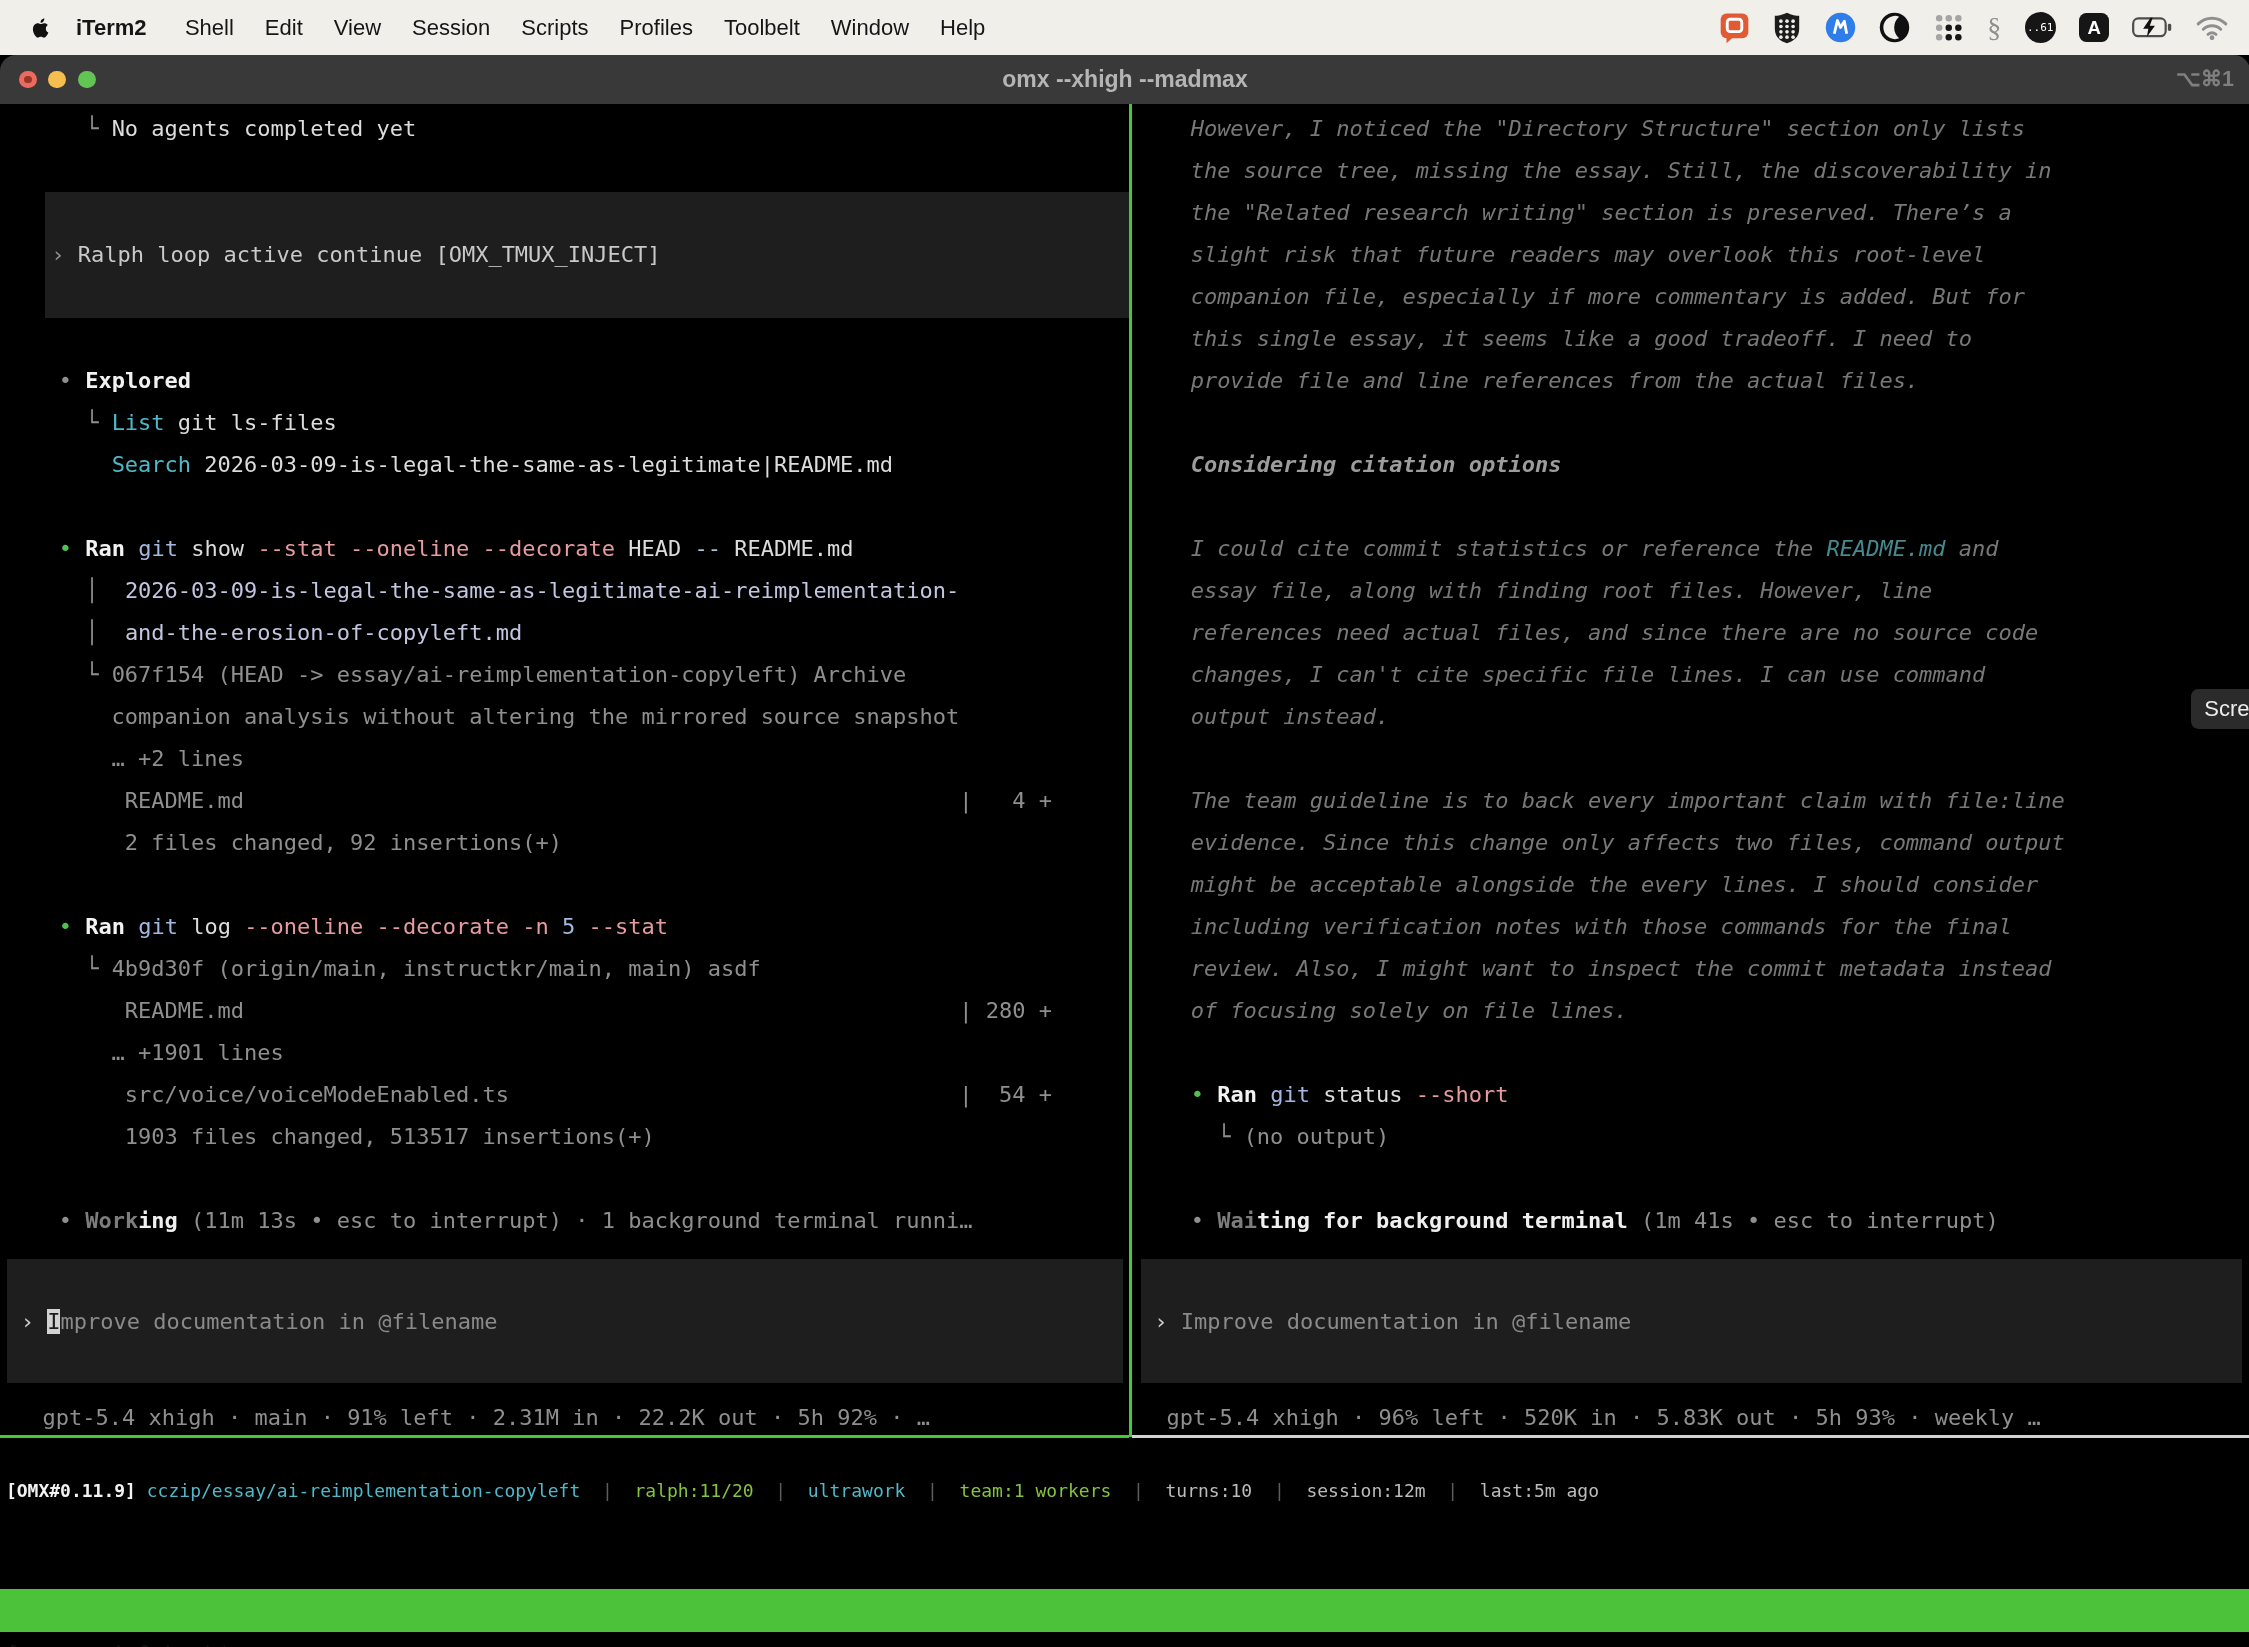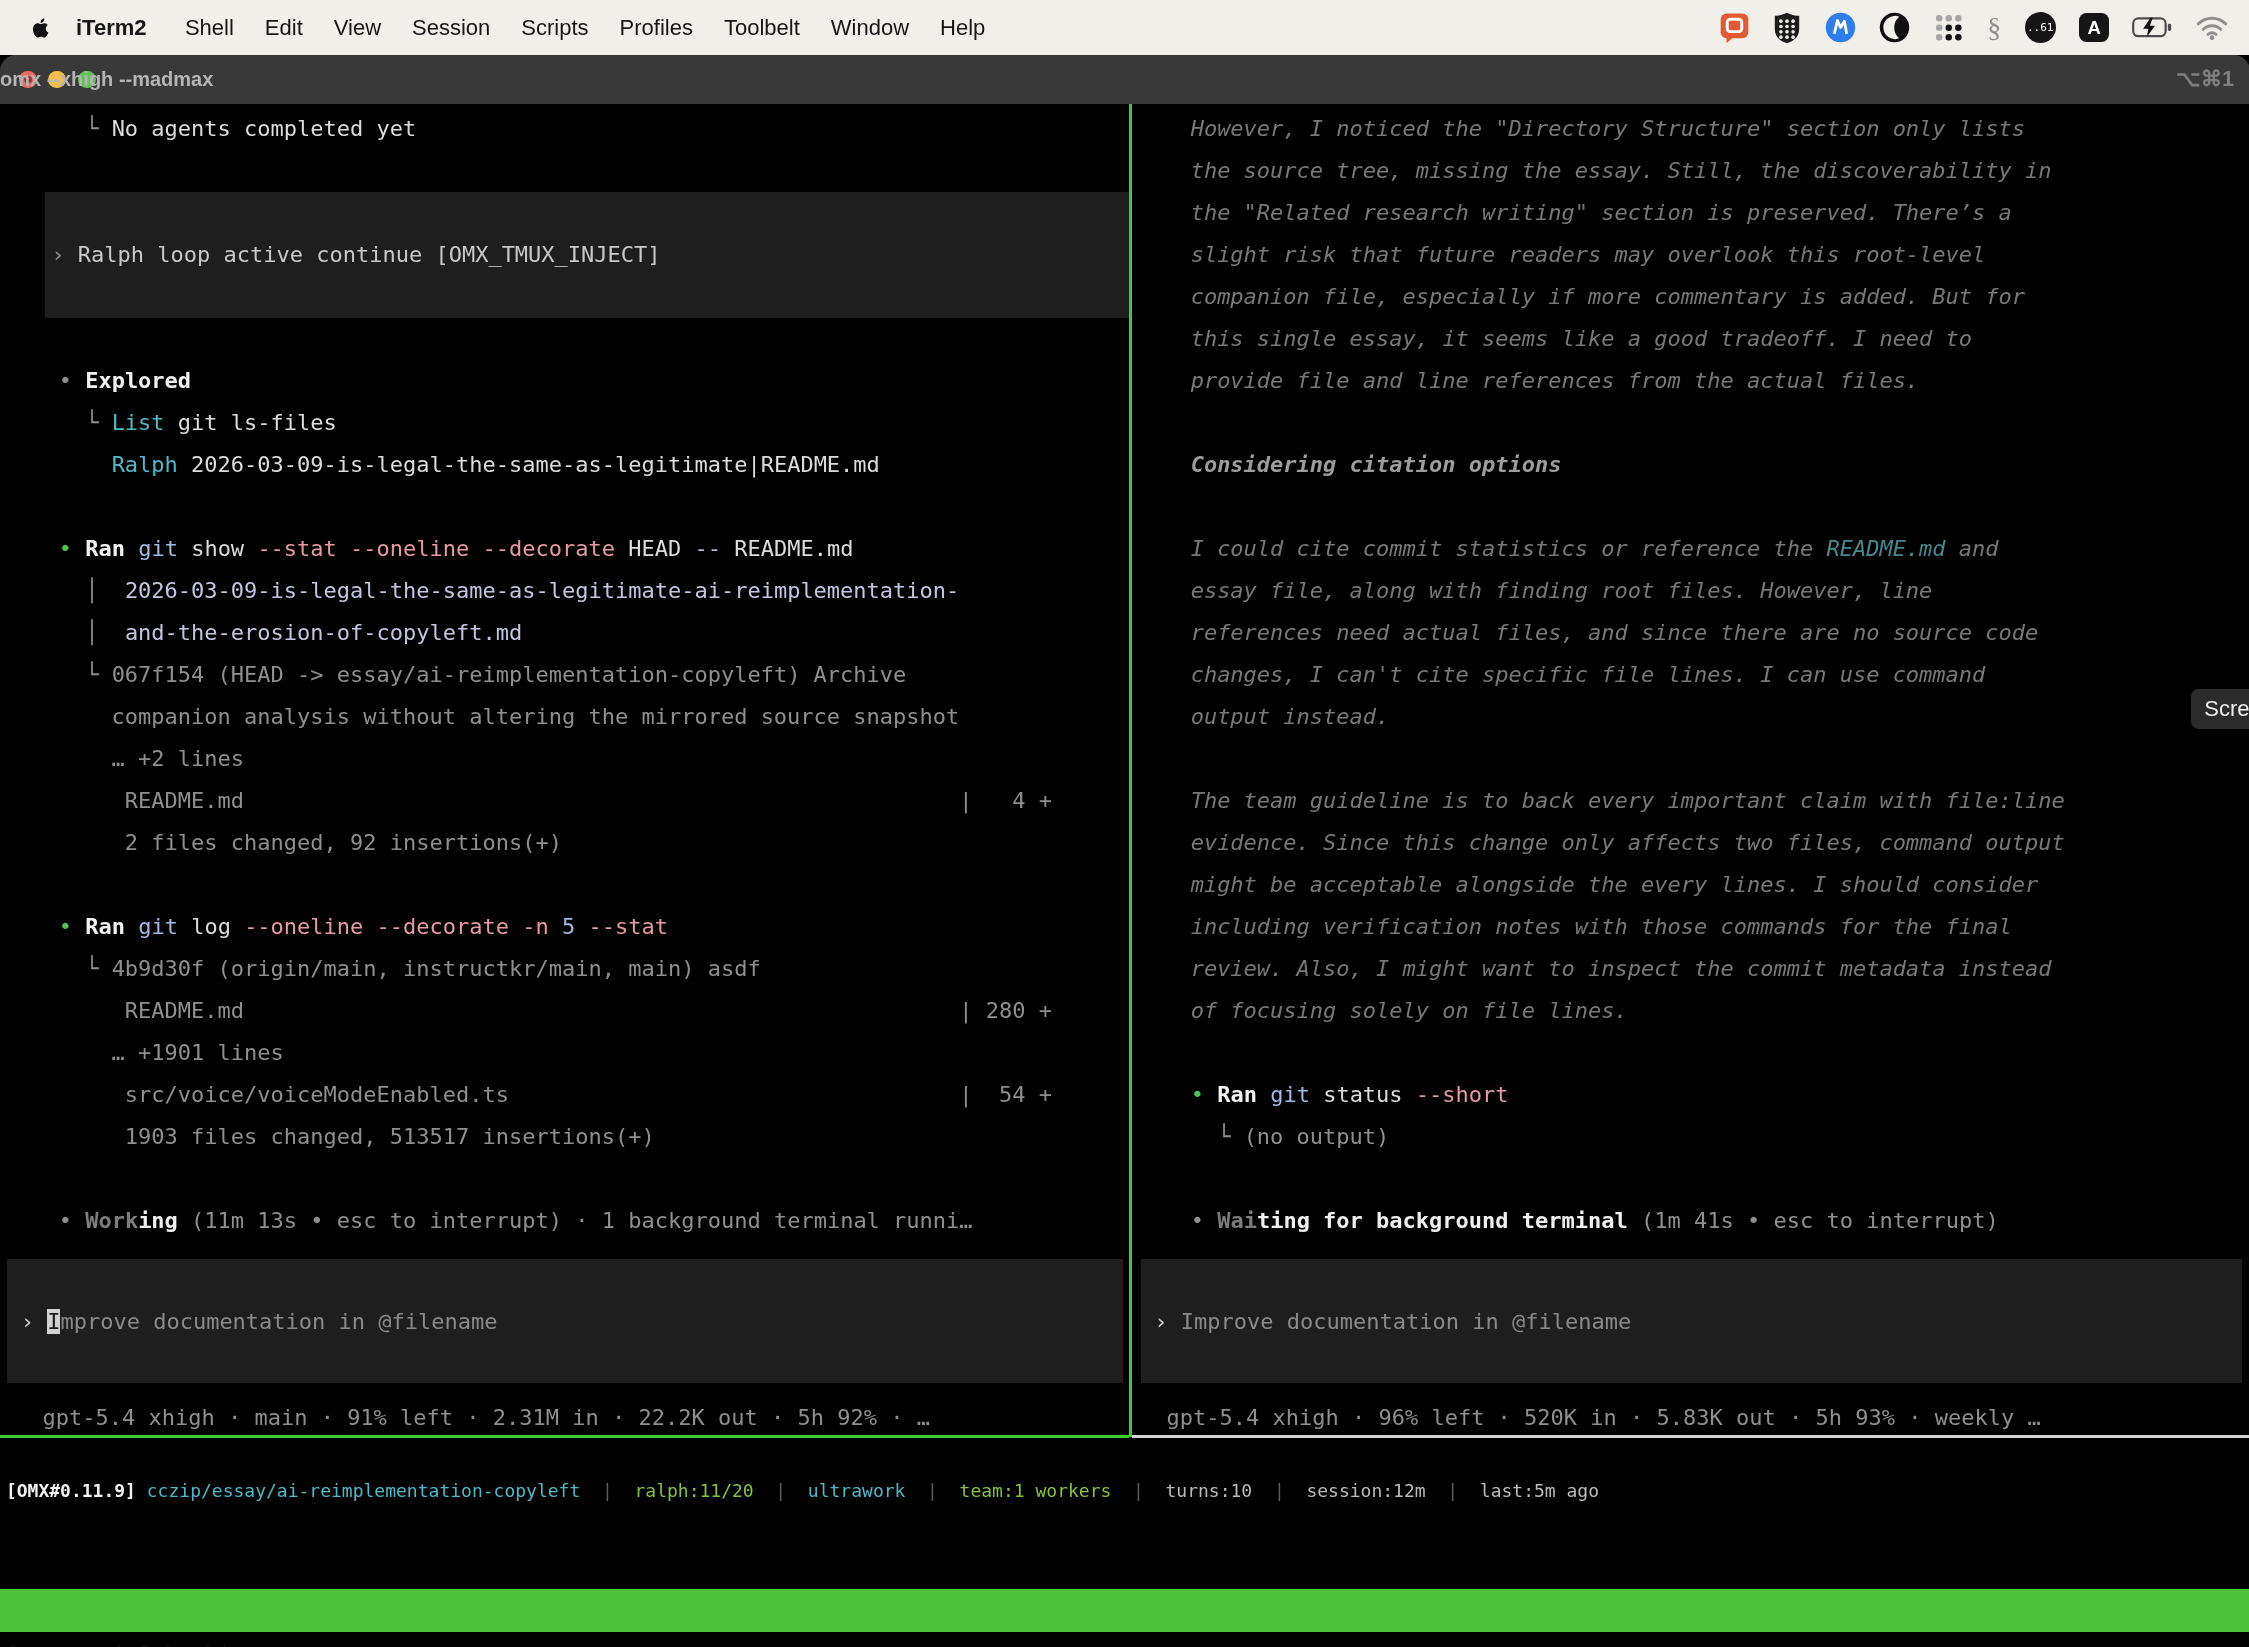--- a/index.html
+++ b/index.html
@@ -26,22 +26,22 @@
   .window { position:absolute; top:55px; left:0; width:2250px; height:1593px; background:#000;
     border-radius:16px 16px 0 0; overflow:hidden; }
   .titlebar { position:relative; height:49px; background:#393939; }
   .lights { position:absolute; left:19px; top:15.5px; display:flex; gap:11.8px; }
   .light { width:17.7px; height:17.7px; border-radius:50%; }
   .light.red { background:#ec6a5e; position:relative; }
   .light.red::after { content:""; position:absolute; left:5.2px; top:5.2px; width:7.4px; height:7.4px;
     border-radius:50%; background:#96352b; }
   .light.yellow { background:#f5bf4f; }
   .light.green { background:#61c454; }
-  .wtitle { position:absolute; left:0; right:0; top:0; height:47px; line-height:49px; text-align:left;
-    color:#b5b5b5; font-size:20px; font-weight:bold; font-family:"Liberation Sans", sans-serif; }
+  .wtitle { position:absolute; left:0; right:0; top:0; height:47px; line-height:49px; text-align:center;
+    color:#b5b5b5; font-size:23px; font-weight:bold; font-family:"Liberation Sans", sans-serif; }
   .wshort { position:absolute; right:16px; top:0; height:49px; line-height:49px;
     color:#7f7f7f; font-size:21.4px; font-weight:bold; font-family:"Liberation Sans", sans-serif; }
 
   
   .term { position:absolute; top:49px; left:0; right:0; bottom:0; background:#000; }
   .pane { position:absolute; top:0; height:1332px; overflow:hidden; padding-top:4.4px;padding-left:38px; }
   #pane-left  { left:0; width:1130px; }
   #pane-right { left:1132px; width:1118px; }
   .divider { position:absolute; left:1129px; top:0; width:3px; height:1333px; background:#3fca36; }
   .bborder-left  { position:absolute; left:0; top:1331px; width:1129px; height:3px; background:#3fca36; }
@@ -210,21 +210,21 @@
   <div class="term">
     <div class="pane" id="pane-left">
         <div class="line"><span class="c-g">   └ </span><span class="c-w">No agents completed yet</span></div>
         <div class="line"></div>
         <div class="tbox" style="height: 126px;">
           <div class="line"><span class="c-g">› </span><span class="c-boxtext">Ralph loop active continue [OMX_TMUX_INJECT]</span></div>
         </div>
         <div class="line"></div>
         <div class="line"><span class="c-g"> • </span><span class="c-bw">Explored</span></div>
         <div class="line"><span class="c-g">   └ </span><span class="c-cy">List</span><span class="c-w"> git ls-files</span></div>
-        <div class="line"><span class="c-g">     </span><span class="c-cy">Ralph</span><span class="c-w"> 2026-03-09-is-legal-the-same-as-legitimate|README.md</span></div>
+        <div class="line"><span class="c-g">     </span><span class="c-cy">Search</span><span class="c-w"> 2026-03-09-is-legal-the-same-as-legitimate|README.md</span></div>
         <div class="line"></div>
         <div class="line"><span class="c-g"> </span><span class="c-gb">•</span><span class="c-g"> </span><span class="c-bw">Ran</span><span class="c-w"> </span><span class="c-bl">git</span><span class="c-w"> show </span><span class="c-pk">--stat</span><span class="c-w"> </span><span class="c-pk">--oneline</span><span class="c-w"> </span><span class="c-pk">--decorate</span><span class="c-w"> HEAD </span><span class="c-pc">--</span><span class="c-w"> README.md</span></div>
         <div class="line"><span class="c-g">   │  </span><span class="c-lv">2026-03-09-is-legal-the-same-as-legitimate-ai-reimplementation-</span></div>
         <div class="line"><span class="c-g">   │  </span><span class="c-lv">and-the-erosion-of-copyleft.md</span></div>
         <div class="line"><span class="c-g">   └ </span><span class="c-g">067f154 (HEAD -&gt; essay/ai-reimplementation-copyleft) Archive</span></div>
         <div class="line"><span class="c-g">     companion analysis without altering the mirrored source snapshot</span></div>
         <div class="line"><span class="c-g">     … +2 lines</span></div>
         <div class="line"><span class="c-g">      README.md                                                      |   4 +</span></div>
         <div class="line"><span class="c-g">      2 files changed, 92 insertions(+)</span></div>
         <div class="line"></div>

